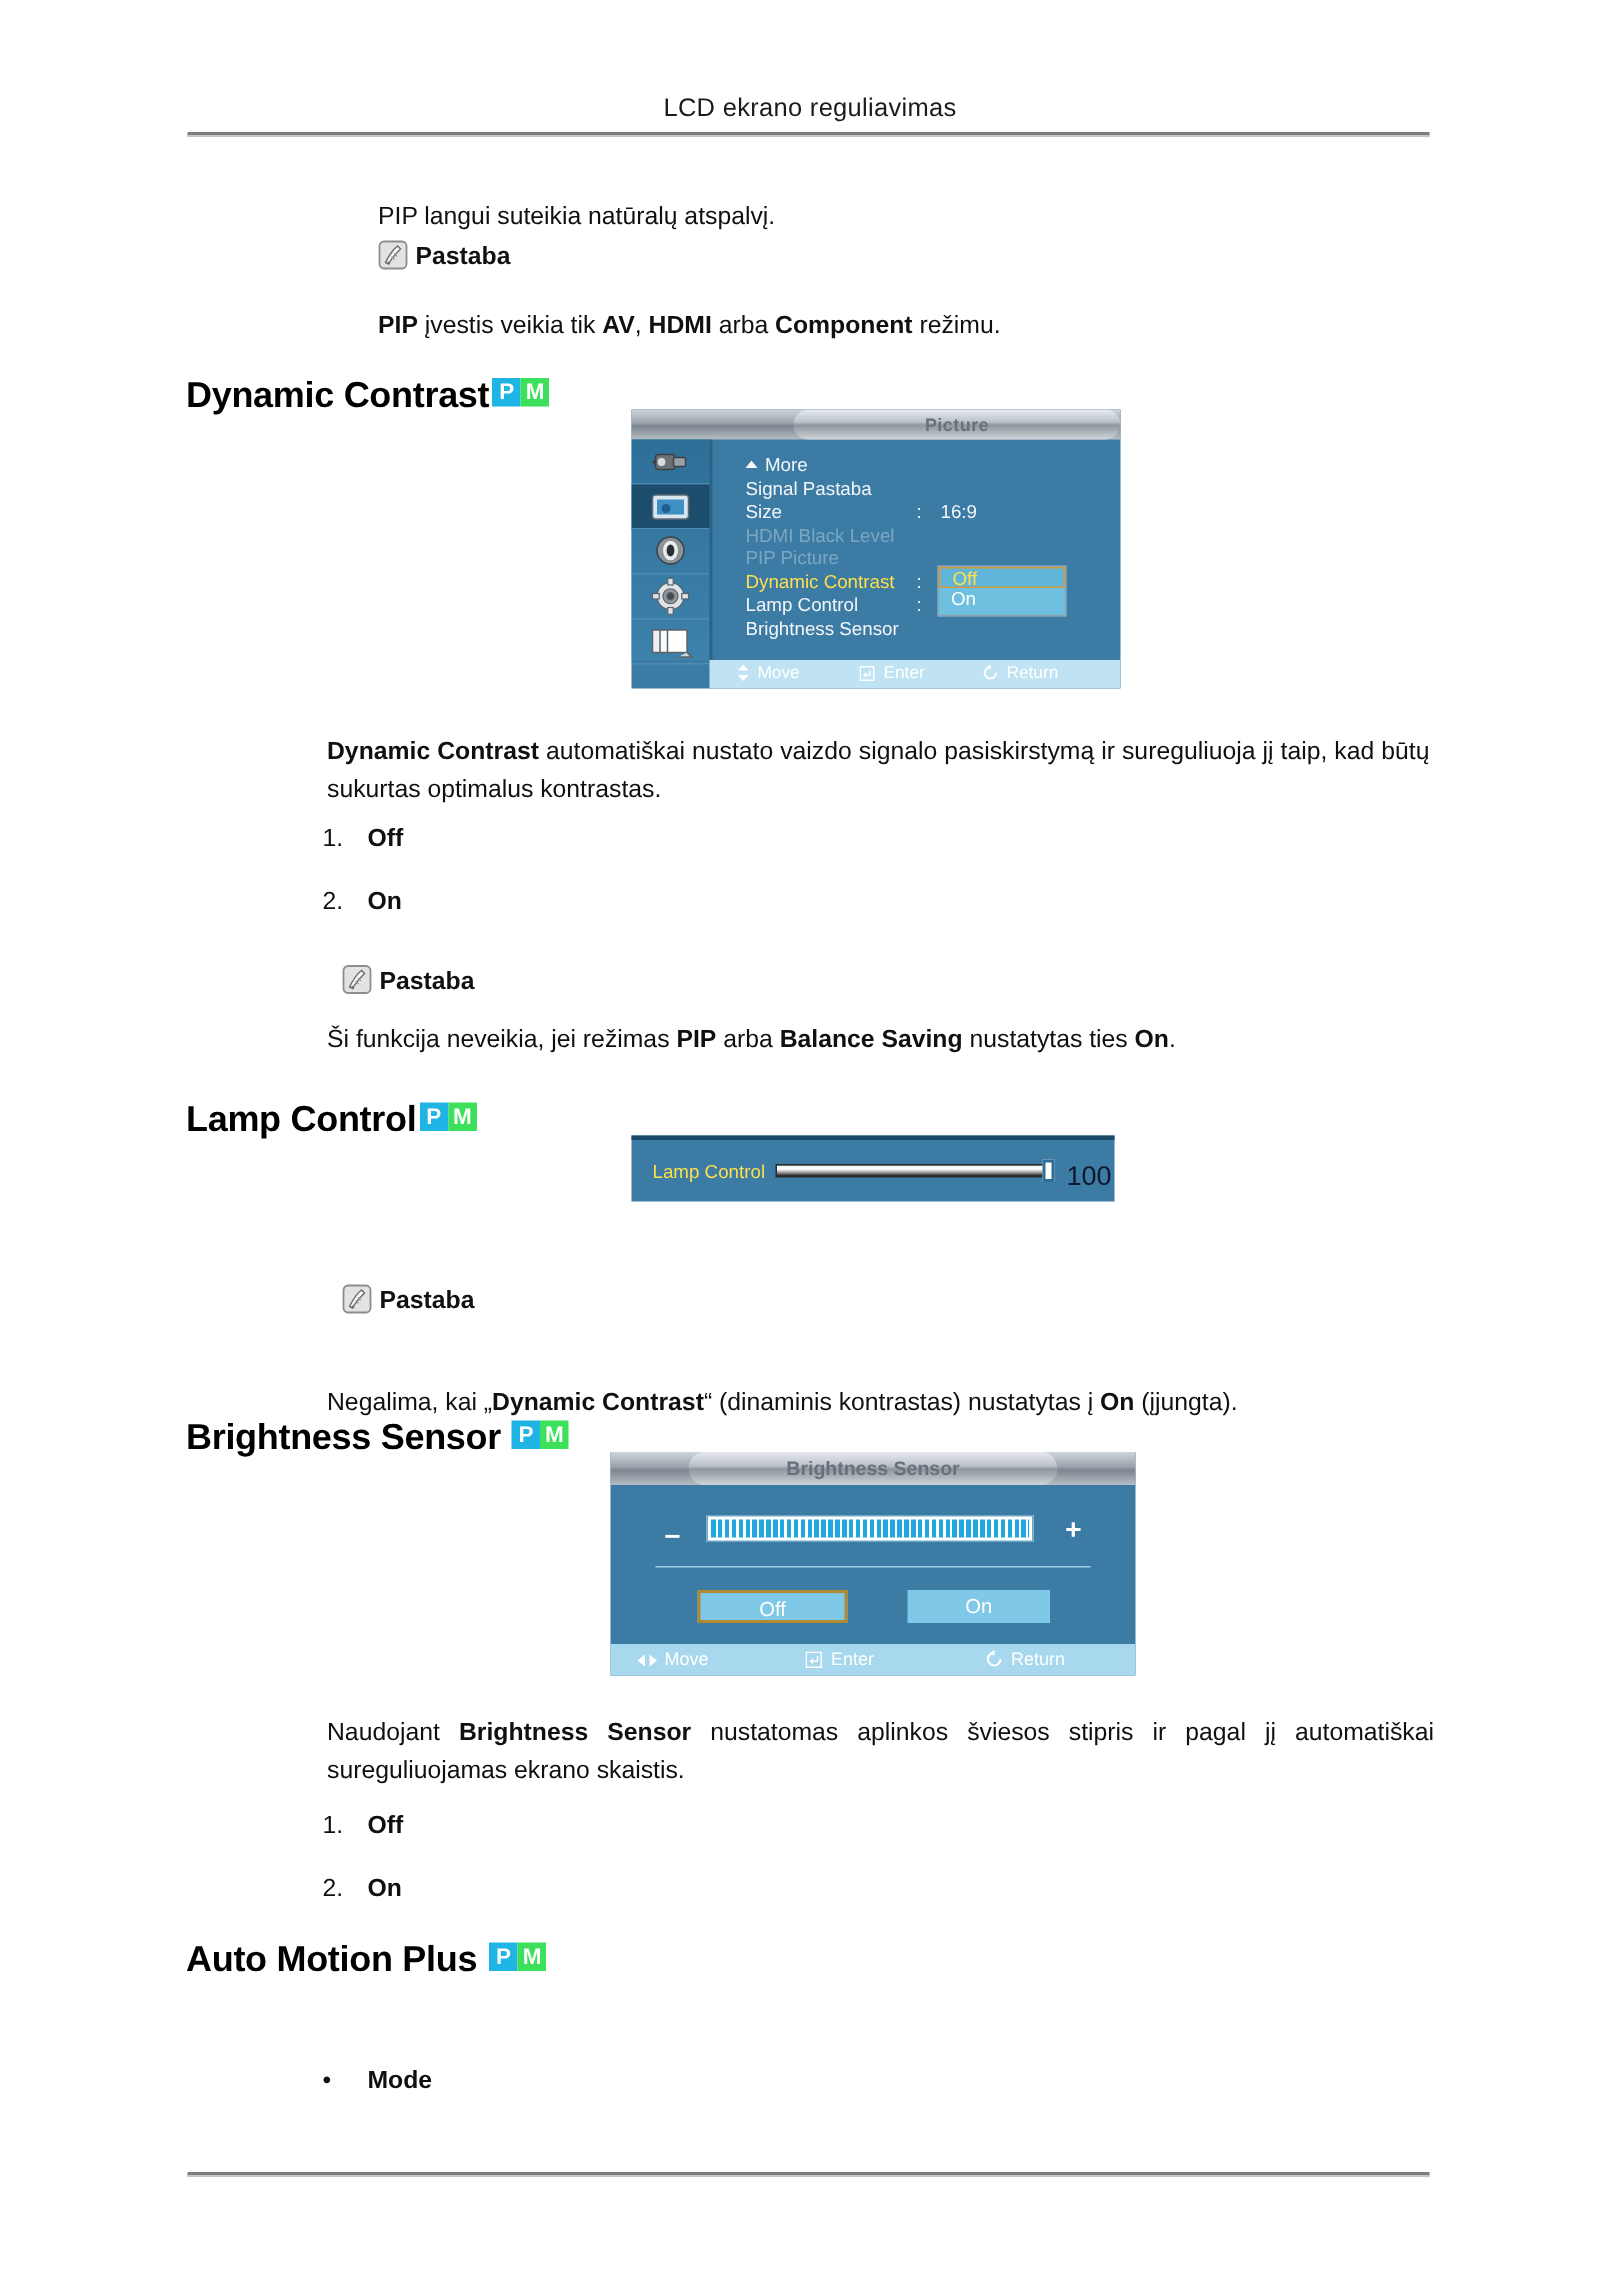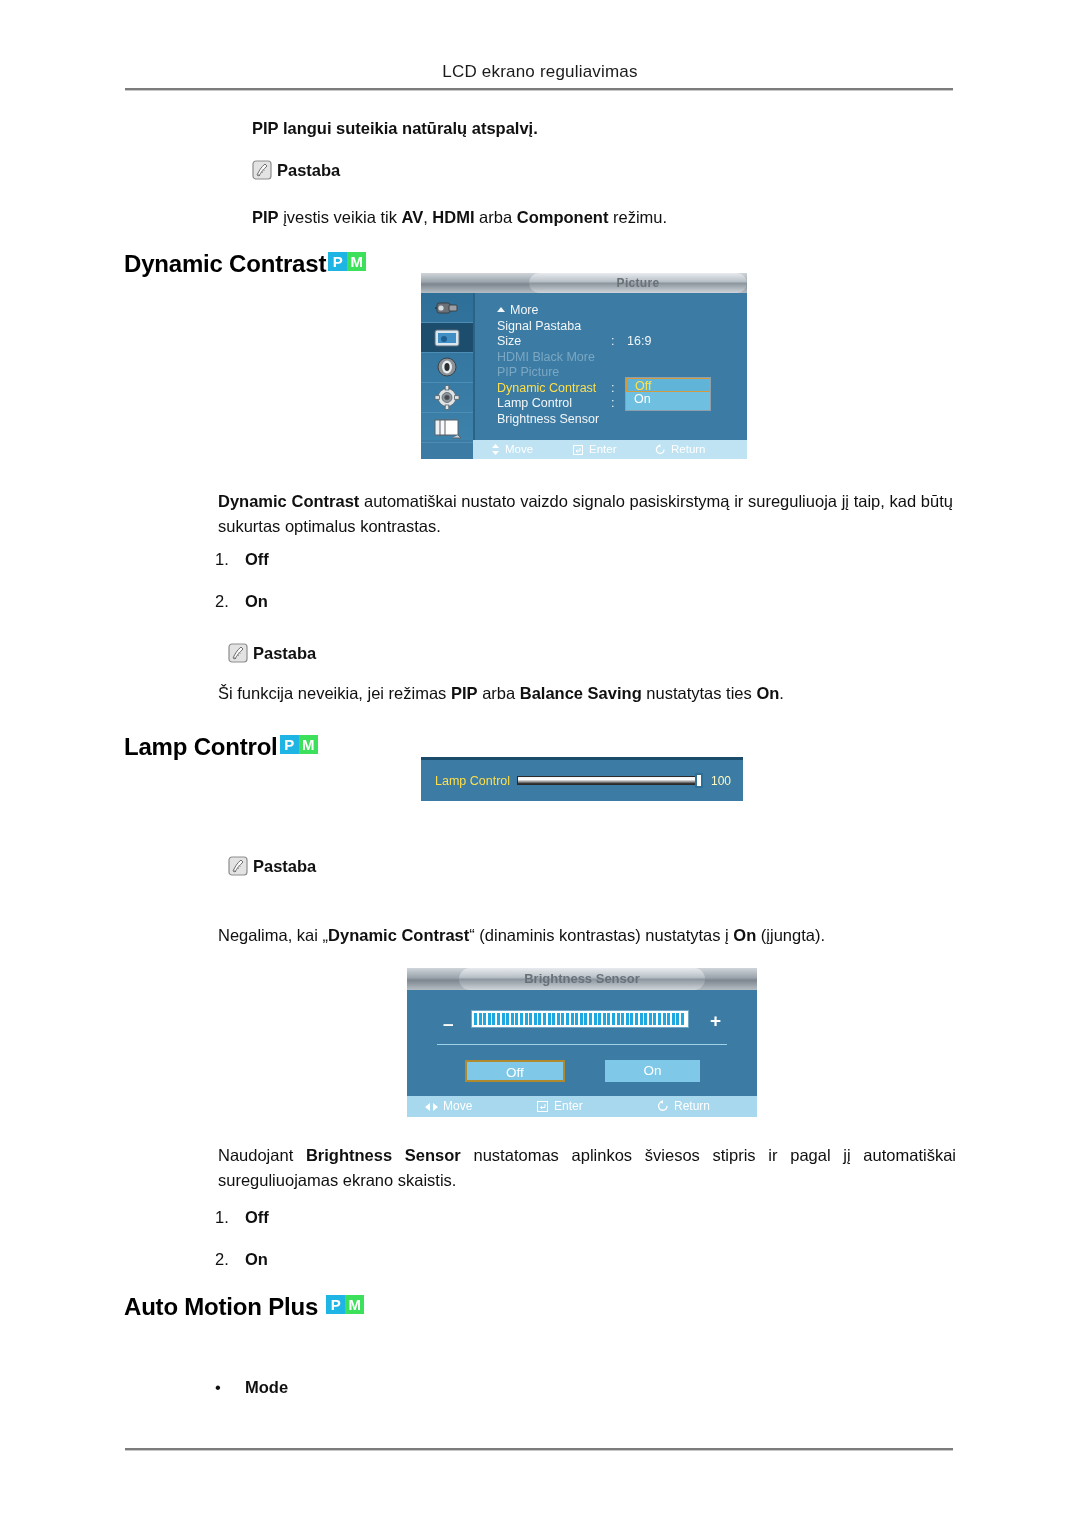--- a/index.html
+++ b/index.html
@@ -261,22 +261,22 @@
     left: 274px; top: 13px;
     width: 8px;
     height: 15px;
     background: #ffffff;
     border: 2px solid #2e6f98;
     box-sizing: border-box;
   }
   .lamp-value {
     position: absolute;
     left: 290px; top: 14px;
-    font-size: 12px;
-    color: #fef9c3;
+    font-size: 18px;
+    color: #0f172a;
   }
 
   
   .osd-bs {
     position: absolute;
     left: 407px; top: 968px;
     width: 350px;
     height: 149px;
     background: #3c7ba4;
     overflow: hidden;
@@ -368,21 +368,21 @@
   }
 </style>
 </head>
 <body>
 
 <div class="page">
 
   <div class="header">LCD ekrano reguliavimas</div>
   <div class="rule-top"></div>
 
-  <div class="para" style="left:252px; top:116px; width:700px;font-weight:bold;">PIP langui suteikia natūralų atspalvį.</div>
+  <div class="para" style="left:252px; top:132px; width:700px;">PIP langui suteikia natūralų atspalvį.</div>
 
   <div class="note" style="left:252px; top:160px;">
     <span class="note-icon">
       <svg viewBox="0 0 20 20" width="20" height="20">
         <rect x="1" y="1" width="18" height="18" rx="3" fill="#e3e3e3" stroke="#8d8d8d" stroke-width="1.2"></rect>
         <path d="M5 15 C7 11, 9 7, 13 4 L15 6 C12 9, 9 12, 7 16 Z" fill="#fbfbfb" stroke="#6f6f6f" stroke-width="1"></path>
         <path d="M6.5 14.5 L8 16" stroke="#6f6f6f" stroke-width="1"></path>
         <path d="M9 11 L11 13 M10.6 9 L12.6 11" stroke="#9a9a9a" stroke-width="0.9"></path>
       </svg>
     </span><span>Pastaba</span>
@@ -463,21 +463,21 @@
       </div>
       <div class="m-row">
         <span class="m-lab">Signal Pastaba</span>
       </div>
       <div class="m-row">
         <span class="m-lab">Size</span>
         <span class="m-colon">:</span>
         <span class="m-val">16:9</span>
       </div>
       <div class="m-row dim">
-        <span class="m-lab">HDMI Black More</span>
+        <span class="m-lab">HDMI Black Level</span>
       </div>
       <div class="m-row dim">
         <span class="m-lab">PIP Picture</span>
       </div>
       <div class="m-row active">
         <span class="m-lab">Dynamic Contrast</span>
         <span class="m-colon">:</span>
       </div>
       <div class="m-row">
         <span class="m-lab">Lamp Control</span>
@@ -566,20 +566,23 @@
         <path d="M6.5 14.5 L8 16" stroke="#6f6f6f" stroke-width="1"></path>
         <path d="M9 11 L11 13 M10.6 9 L12.6 11" stroke="#9a9a9a" stroke-width="0.9"></path>
       </svg>
     </span><span>Pastaba</span>
   </div>
 
   <div class="para" style="left:218px; top:899px; width:735px;margin-top:24px;">
     Negalima, kai „<b>Dynamic Contrast</b>“ (dinaminis kontrastas) nustatytas į <b>On</b> (įjungta).
   </div>
 
+  <div class="h2" style="left:124px; top:940px;">
+    <span>Brightness Sensor</span><span class="badges" style="margin-left:7px;"><span class="badge badge-p">P</span><span class="badge badge-m">M</span></span>
+  </div>
 
   <div class="osd-bs">
     <div class="bs-titlebar">
       <div class="bs-title-pill">Brightness Sensor</div>
     </div>
     <div class="bs-minus">–</div>
     <div class="bs-bar">
       <div class="bs-bar-fill"></div>
     </div>
     <div class="bs-plus">+</div>

